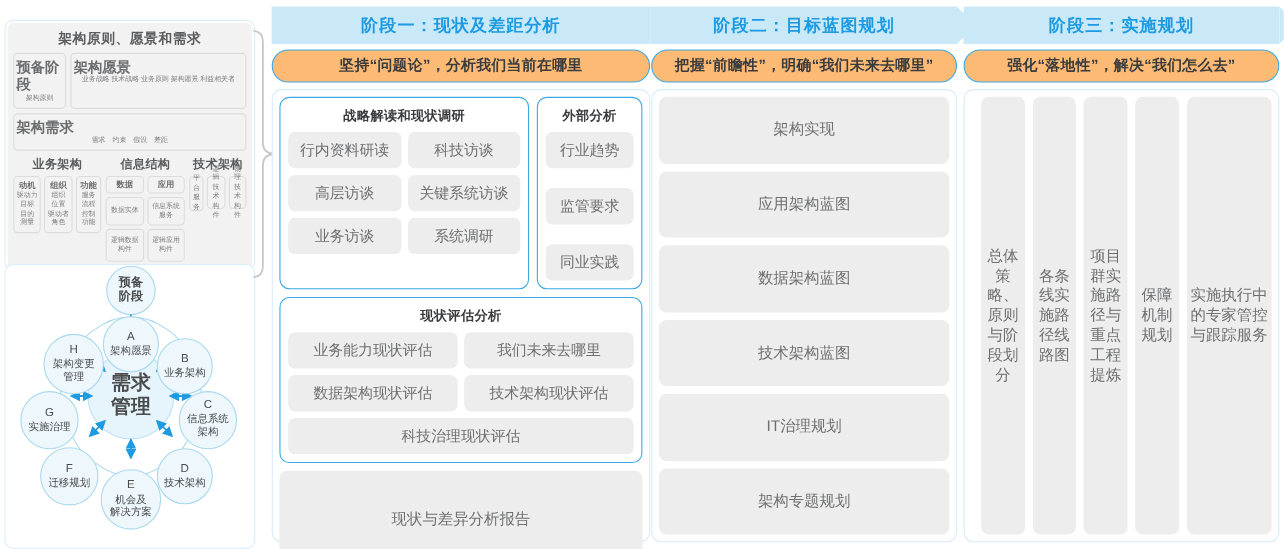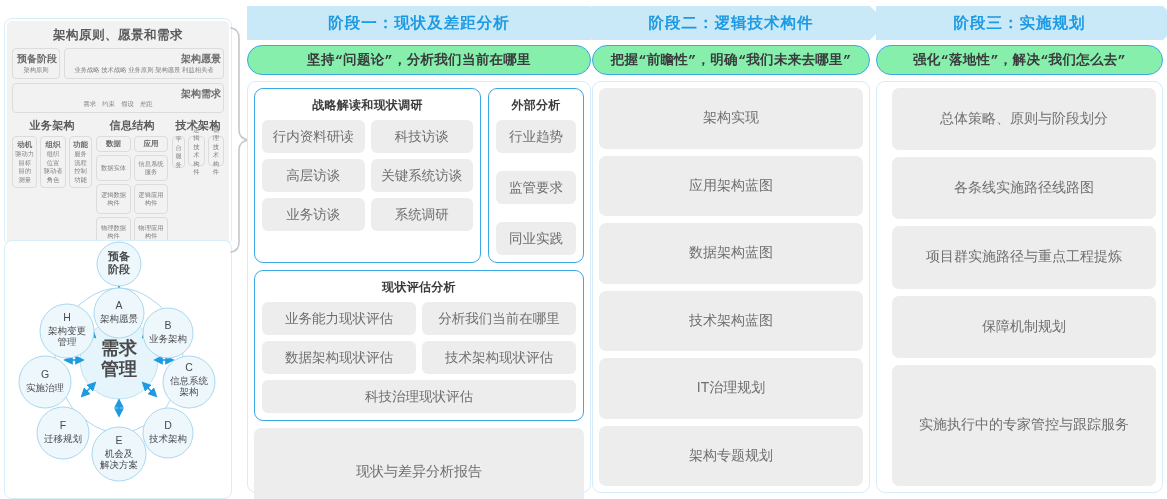--- a/index.html
+++ b/index.html
@@ -24,21 +24,21 @@
   .tg-inner{background:#f2f2f2;border-radius:5px;padding:4px 5px 5px 5px;}
   .tg-title{
     text-align:center;font-weight:bold;font-size:12.5px;color:#5a5b5d;
     letter-spacing:.5px;padding:2px 0 4px;
   }
   .tg-box{
     background:#f2f2f2;border:1px solid #dcdcdc;border-radius:4px;
     box-sizing:border-box;
   }
   .tg-row{display:flex;gap:4px;margin-bottom:4px;}
-  .tg-h{font-weight:bold;font-size:10px;color:#6b6c6e;text-align:right;line-height:1.25;}
+  .tg-h{font-weight:bold;font-size:13px;color:#6b6c6e;text-align:left;line-height:1.25;}
   .tg-s{font-size:6.3px;color:#7d7e80;text-align:center;line-height:1.3;}
   .tg-prep{width:48px;padding:4px 2px;}
   .tg-vision{flex:1;padding:4px 2px;}
   .tg-req{width:100%;padding:4px 2px;margin-bottom:4px;box-sizing:border-box;}
 
   .tg-cols{display:flex;gap:4px;margin-bottom:4px;align-items:stretch;}
   .tg-col{background:#f2f2f2;border-radius:4px;}
   .tg-colhead{
     text-align:center;font-weight:bold;font-size:11px;color:#5a5b5d;
     padding:1px 0 3px;letter-spacing:.3px;
@@ -79,32 +79,31 @@
   .ph-head{
     position:relative;height:34px;background:#c9e9f8;
     display:flex;align-items:center;justify-content:center;
     font-weight:bold;font-size:15.5px;color:#1c9ae2;letter-spacing:1px;
   }
   .ph-head .chev{
     position:absolute;right:-17px;top:0;width:17px;height:34px;z-index:3;
   }
   .ph-sub{
     margin-top:5px;height:30px;border:1.3px solid #3aa9e4;border-radius:16px;
-    background:#86efac;display:flex;align-items:center;justify-content:center;
+    background:#fdba74;display:flex;align-items:center;justify-content:center;
     font-weight:bold;font-size:13.5px;color:#3a3b3d;letter-spacing:.3px;
     box-sizing:border-box;
-    font-family:Liberation Mono, monospace;
   }
   .ph-body{
     margin-top:6px;border:1px solid #d6ecfa;border-radius:9px;background:#fff;
     box-sizing:border-box;padding:6px;
   }
   .ph1 .ph-body{height:412px;}
   .ph2 .ph-body{height:412px;display:flex;flex-direction:column;gap:7px;}
-  .ph3 .ph-body{height:412px;display:flex;flex-direction:column;gap:7px;padding-left:15px;}
+  .ph3 .ph-body{height:412px;display:flex;flex-direction:row;gap:7px;padding-left:15px;}
 
   .card{
     border:1.3px solid #3aa9e4;border-radius:9px;background:#fff;
     box-sizing:border-box;padding:6px 7px 7px;
   }
   .card-title{
     text-align:center;font-weight:bold;font-size:12px;color:#3a3b3d;
     padding:2px 0 6px;letter-spacing:.3px;
   }
   .chip{
@@ -370,36 +369,36 @@
             <div class="chip">监管要求</div>
             <div class="chip">同业实践</div>
           </div>
         </div>
       </div>
 
       <div class="card box-assess">
         <div class="card-title">现状评估分析</div>
         <div class="grid2">
           <div class="chip">业务能力现状评估</div>
-          <div class="chip">分析我们当前在哪里</div>
+          <div class="chip">我们未来去哪里</div>
           <div class="chip">数据架构现状评估</div>
           <div class="chip">技术架构现状评估</div>
         </div>
         <div class="grid1">
           <div class="chip" style="height:33px">科技治理现状评估</div>
         </div>
       </div>
 
       <div class="report">现状与差异分析报告</div>
     </div>
   </div>
 
   <div class="phase ph2">
     <div class="ph-head">
-      <span>阶段二：逻辑技术构件</span>
+      <span>阶段二：目标蓝图规划</span>
       <svg class="chev" viewBox="0 0 17 34" preserveAspectRatio="none">
         <path d="M0,0 L17,17 L0,34 Z" fill="#c9e9f8"></path>
       </svg>
     </div>
     <div class="ph-sub">把握“前瞻性”，明确“我们未来去哪里”</div>
     <div class="ph-body">
       <div class="chip">架构实现</div>
       <div class="chip">应用架构蓝图</div>
       <div class="chip">数据架构蓝图</div>
       <div class="chip">技术架构蓝图</div>

